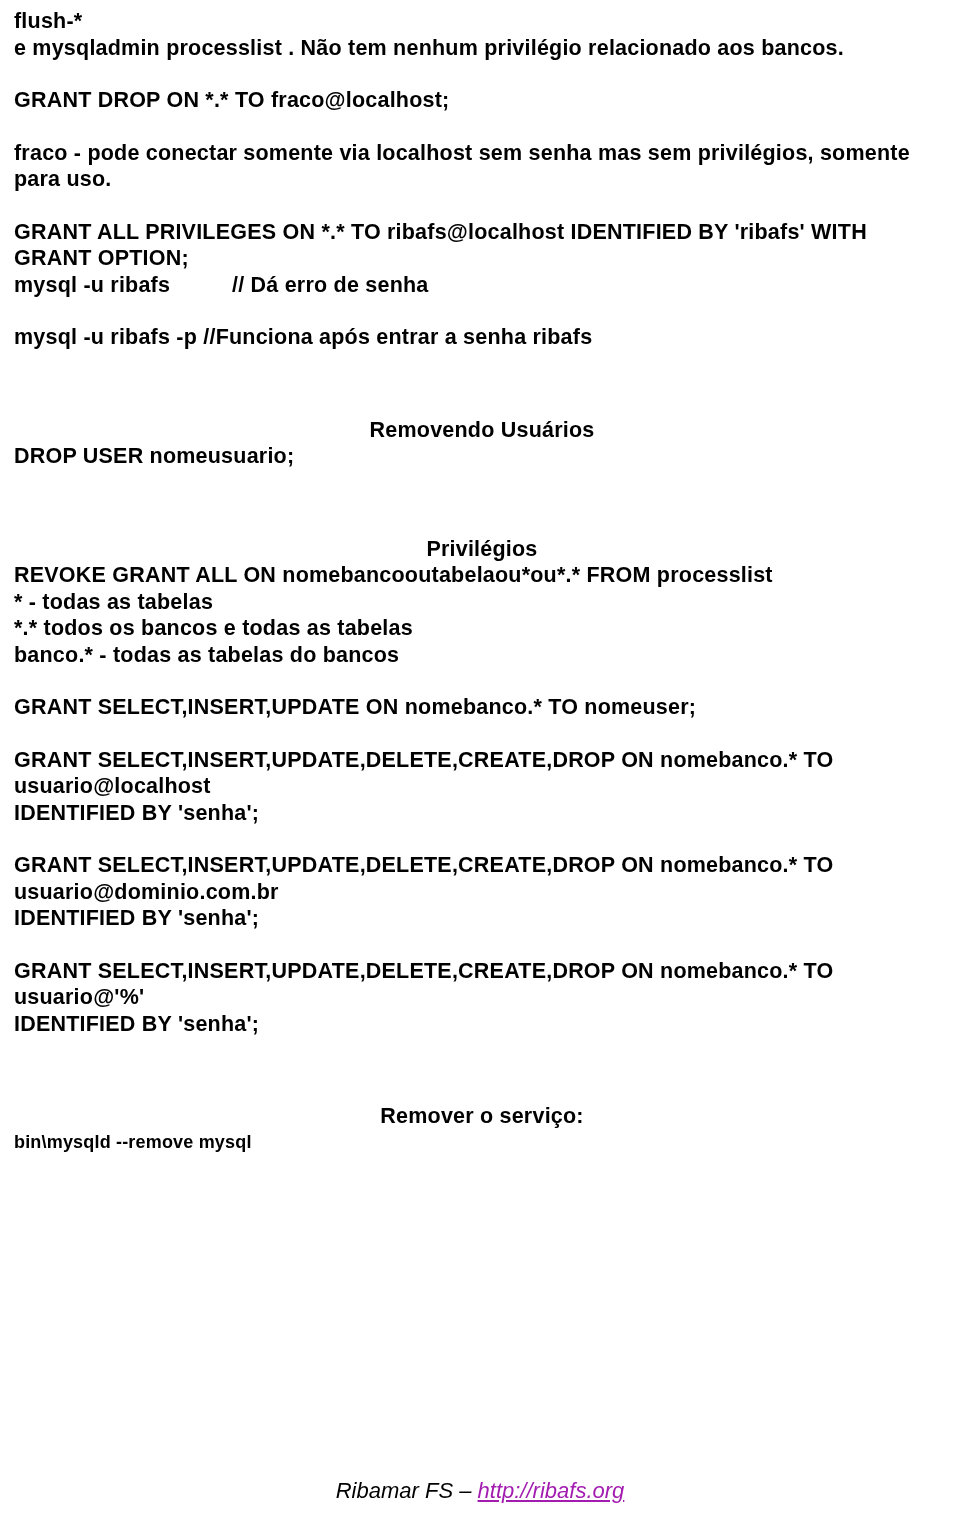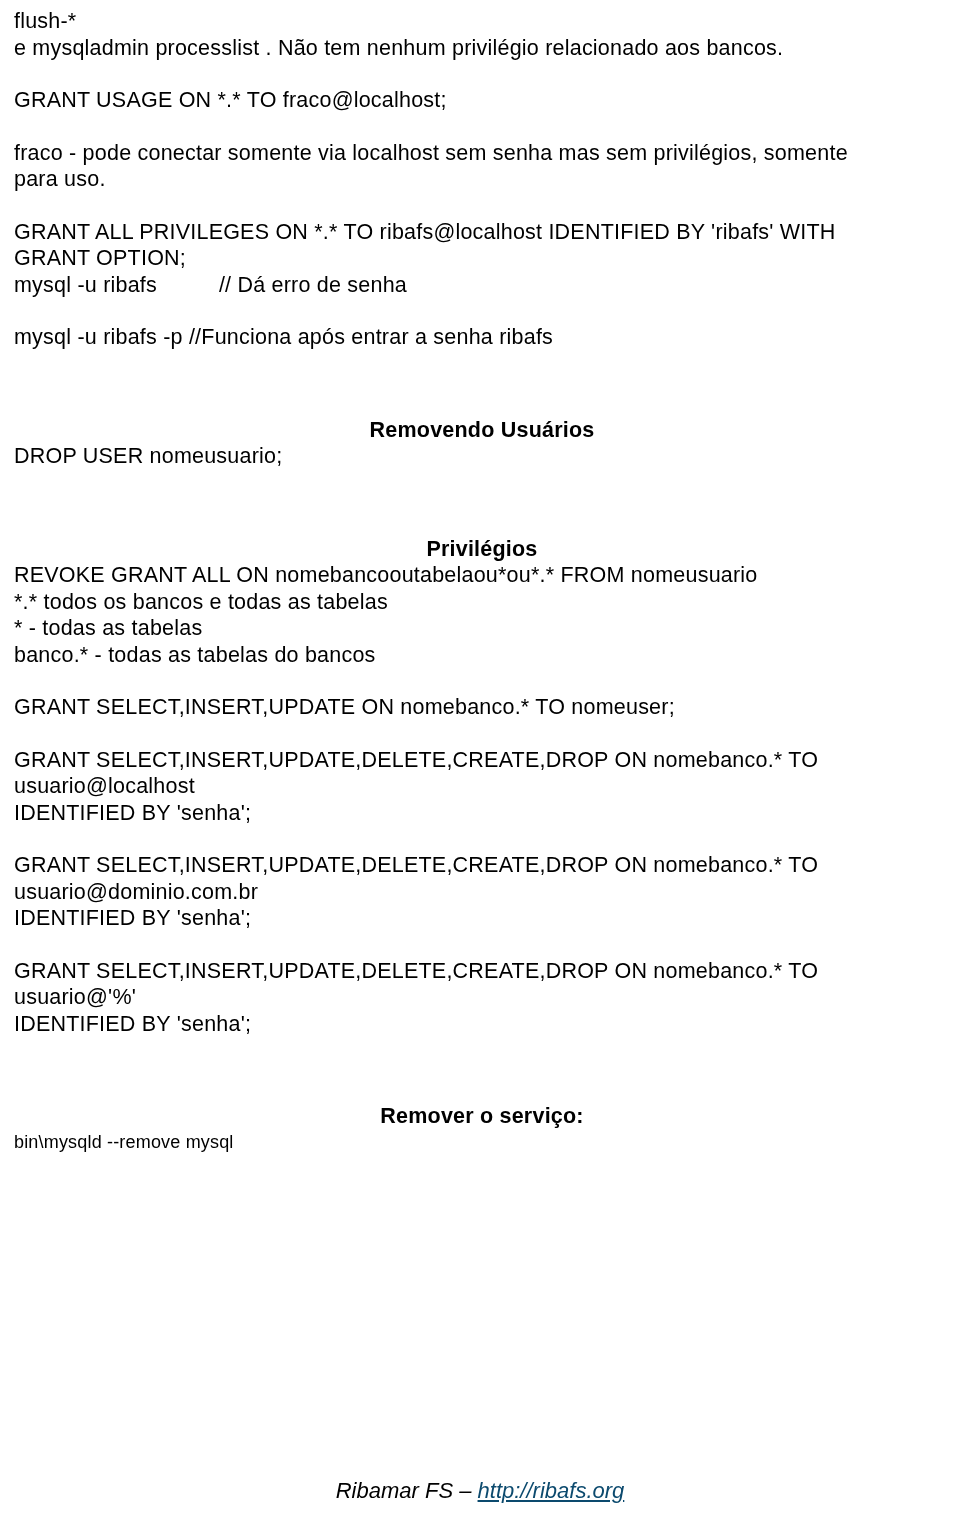--- a/index.html
+++ b/index.html
@@ -33,21 +33,21 @@
     top: 8px;
     width: 936px;
   }
 
   .line {
     font-size: 21.5px;
     line-height: 26.5px;
     white-space: pre;
     letter-spacing: 0.01em;
     color: #000000;
-    font-weight: normal;
+    font-weight: bold;
   }
 
   .line.bold {
     font-weight: bold;
     text-align: center;
   }
 
   .line.small {
     font-size: 18px;
     line-height: 25px;
@@ -88,21 +88,21 @@
   <div class="content">
 
     <div class="block">
       <div class="line">flush-*</div>
       <div class="line">e mysqladmin processlist . Não tem nenhum privilégio relacionado aos bancos.</div>
     </div>
 
     <div class="gap-md"></div>
 
     <div class="block">
-      <div class="line">GRANT USAGE ON *.* TO fraco@localhost;</div>
+      <div class="line">GRANT DROP ON *.* TO fraco@localhost;</div>
     </div>
 
     <div class="gap-md"></div>
 
     <div class="block">
       <div class="line">fraco - pode conectar somente via localhost sem senha mas sem privilégios, somente</div>
       <div class="line">para uso.</div>
     </div>
 
     <div class="gap-md"></div>
@@ -123,23 +123,23 @@
 
     <div class="block">
       <div class="line bold">Removendo Usuários</div>
       <div class="line">DROP USER nomeusuario;</div>
     </div>
 
     <div class="gap-xxl"></div>
 
     <div class="block">
       <div class="line bold">Privilégios</div>
-      <div class="line">REVOKE GRANT ALL ON nomebancooutabelaou*ou*.* FROM nomeusuario</div>
+      <div class="line">REVOKE GRANT ALL ON nomebancooutabelaou*ou*.* FROM processlist</div>
+      <div class="line">* - todas as tabelas</div>
       <div class="line">*.* todos os bancos e todas as tabelas</div>
-      <div class="line">* - todas as tabelas</div>
       <div class="line">banco.* - todas as tabelas do bancos</div>
     </div>
 
     <div class="gap-md"></div>
 
     <div class="block">
       <div class="line">GRANT SELECT,INSERT,UPDATE ON nomebanco.* TO nomeuser;</div>
     </div>
 
     <div class="gap-md"></div>
@@ -168,15 +168,15 @@
 
     <div class="gap-xxl"></div>
 
     <div class="block">
       <div class="line bold">Remover o serviço:</div>
       <div class="line small">bin\mysqld --remove mysql</div>
     </div>
 
   </div>
 
-  <div class="footer"><span>Ribamar FS </span><span>– </span><a class="link" href="#" style="color: #0c4a6e; margin-top: 44px;">http://ribafs.org</a></div>
+  <div class="footer"><span>Ribamar FS </span><span>– </span><a class="link" href="#" style="color: #a21caf; margin-top: 44px;">http://ribafs.org</a></div>
 
 </div>
 
 </body></html>

